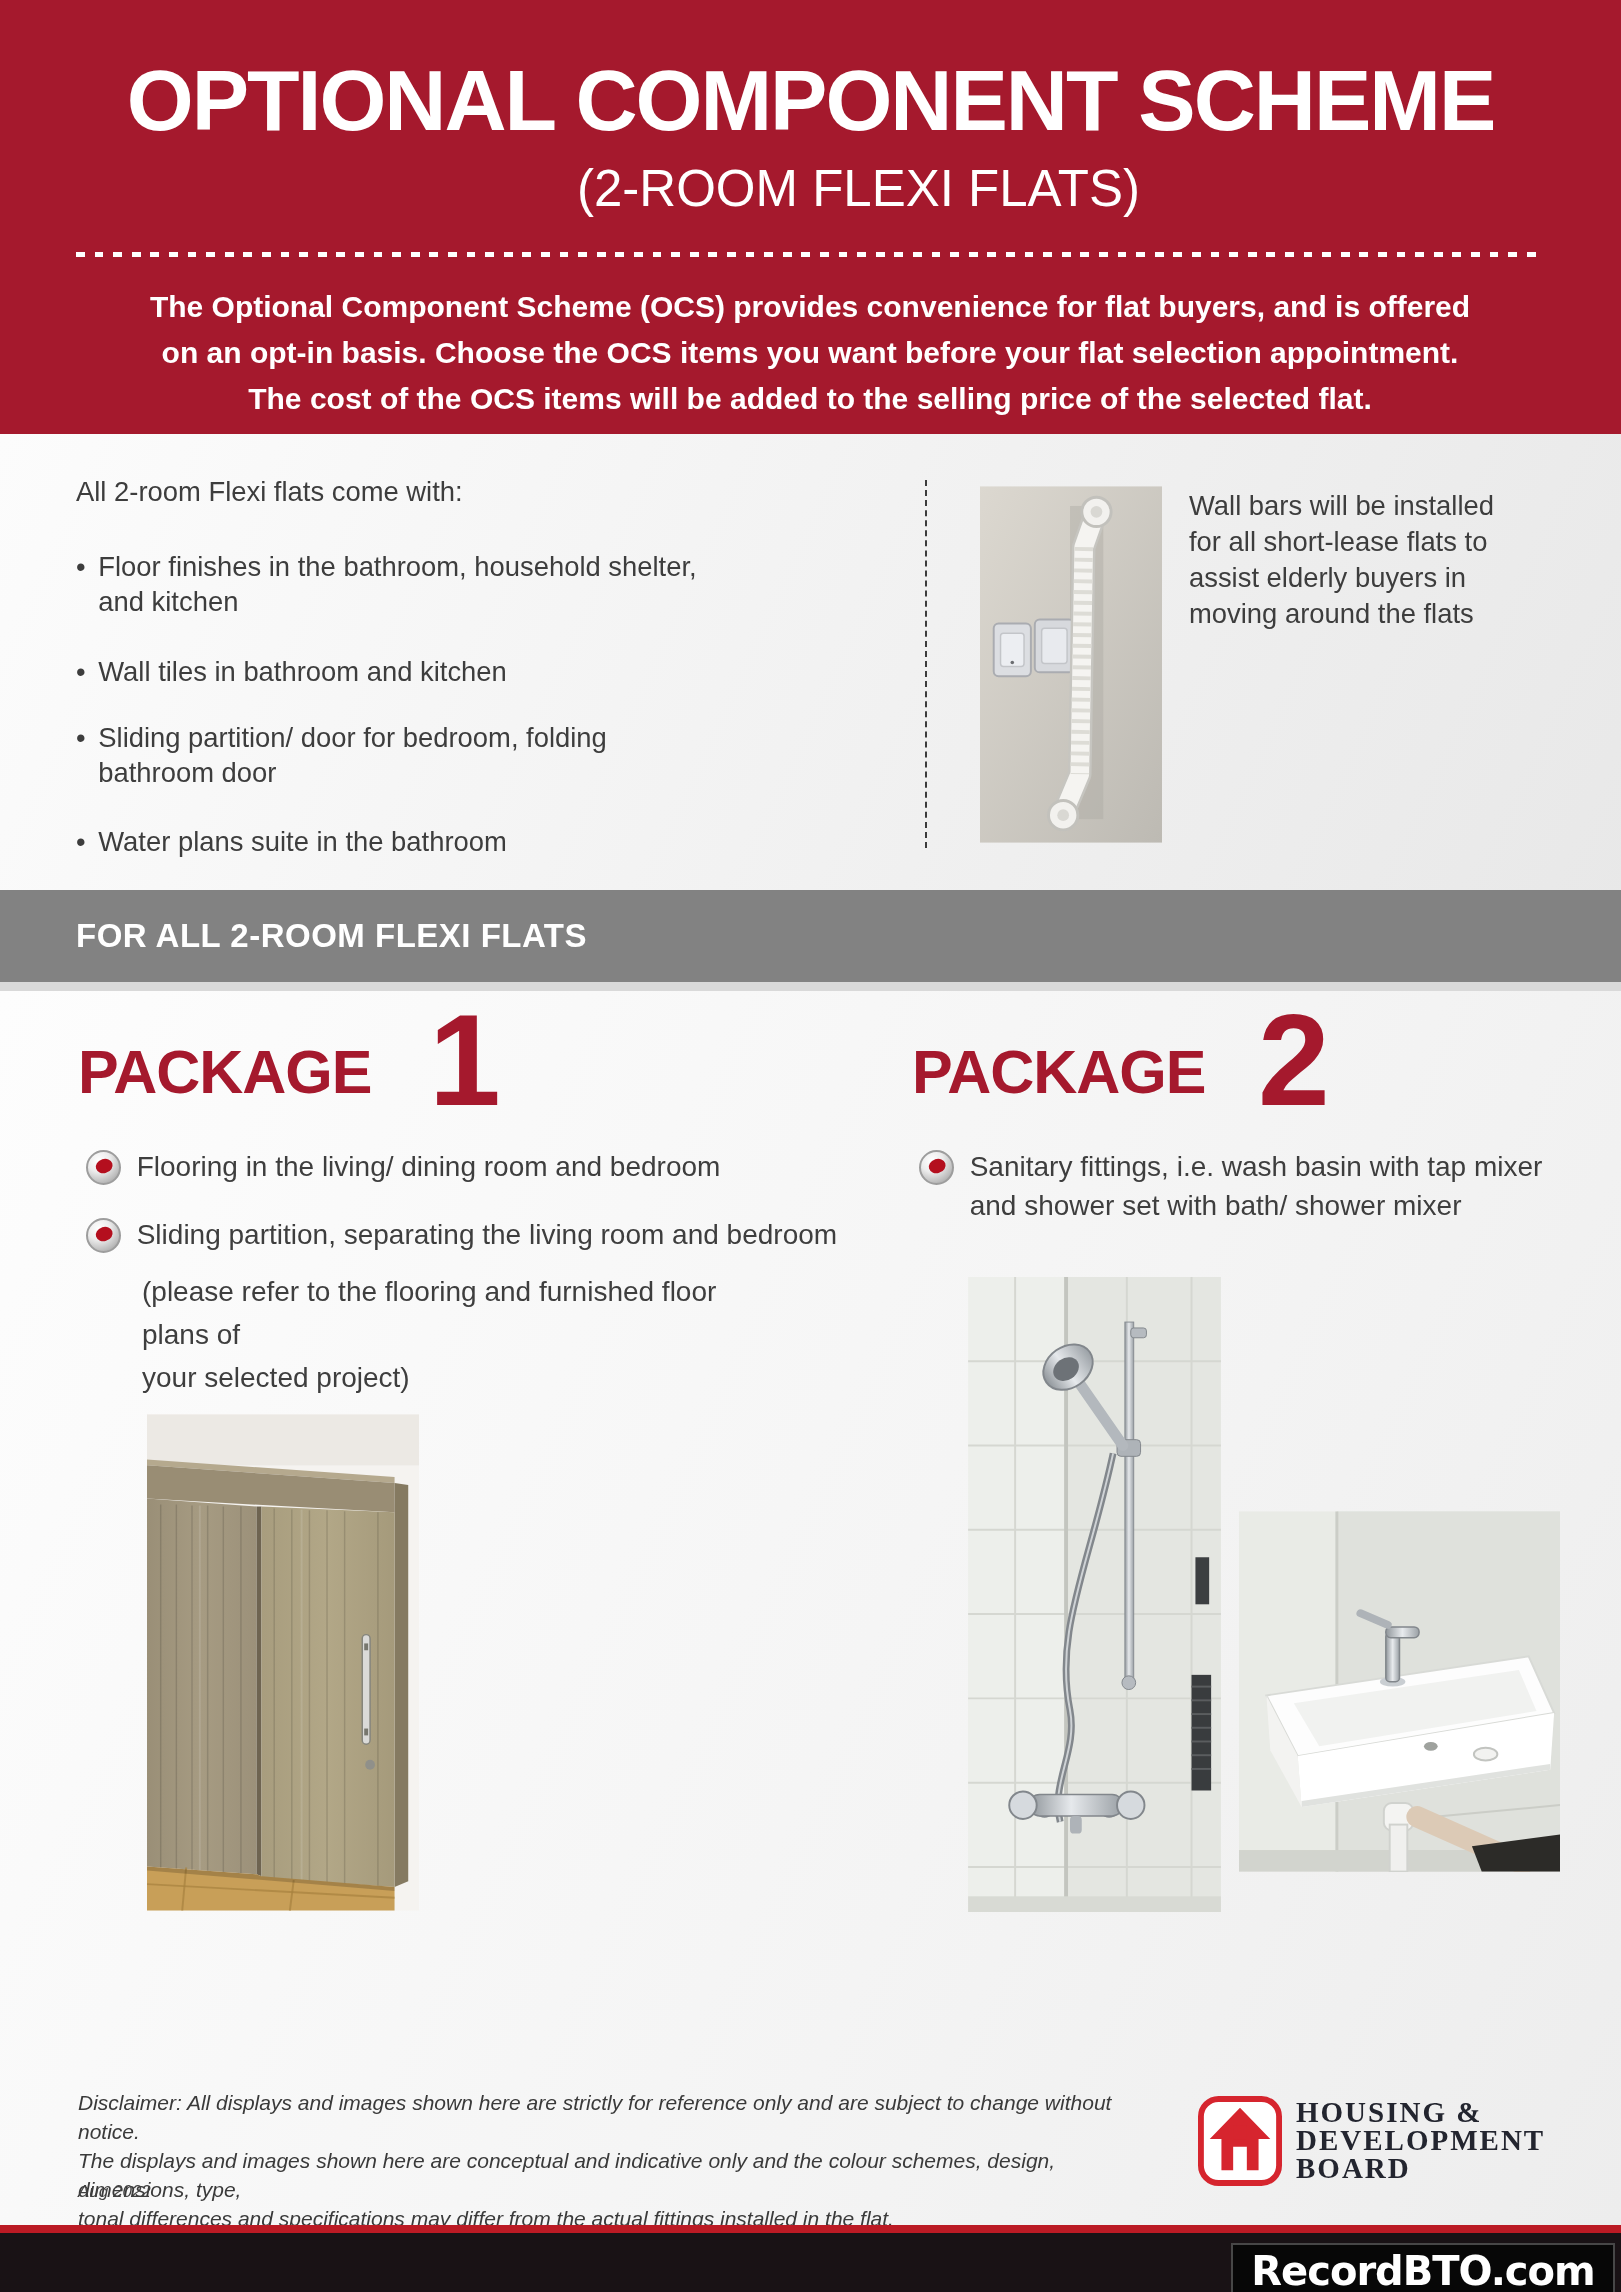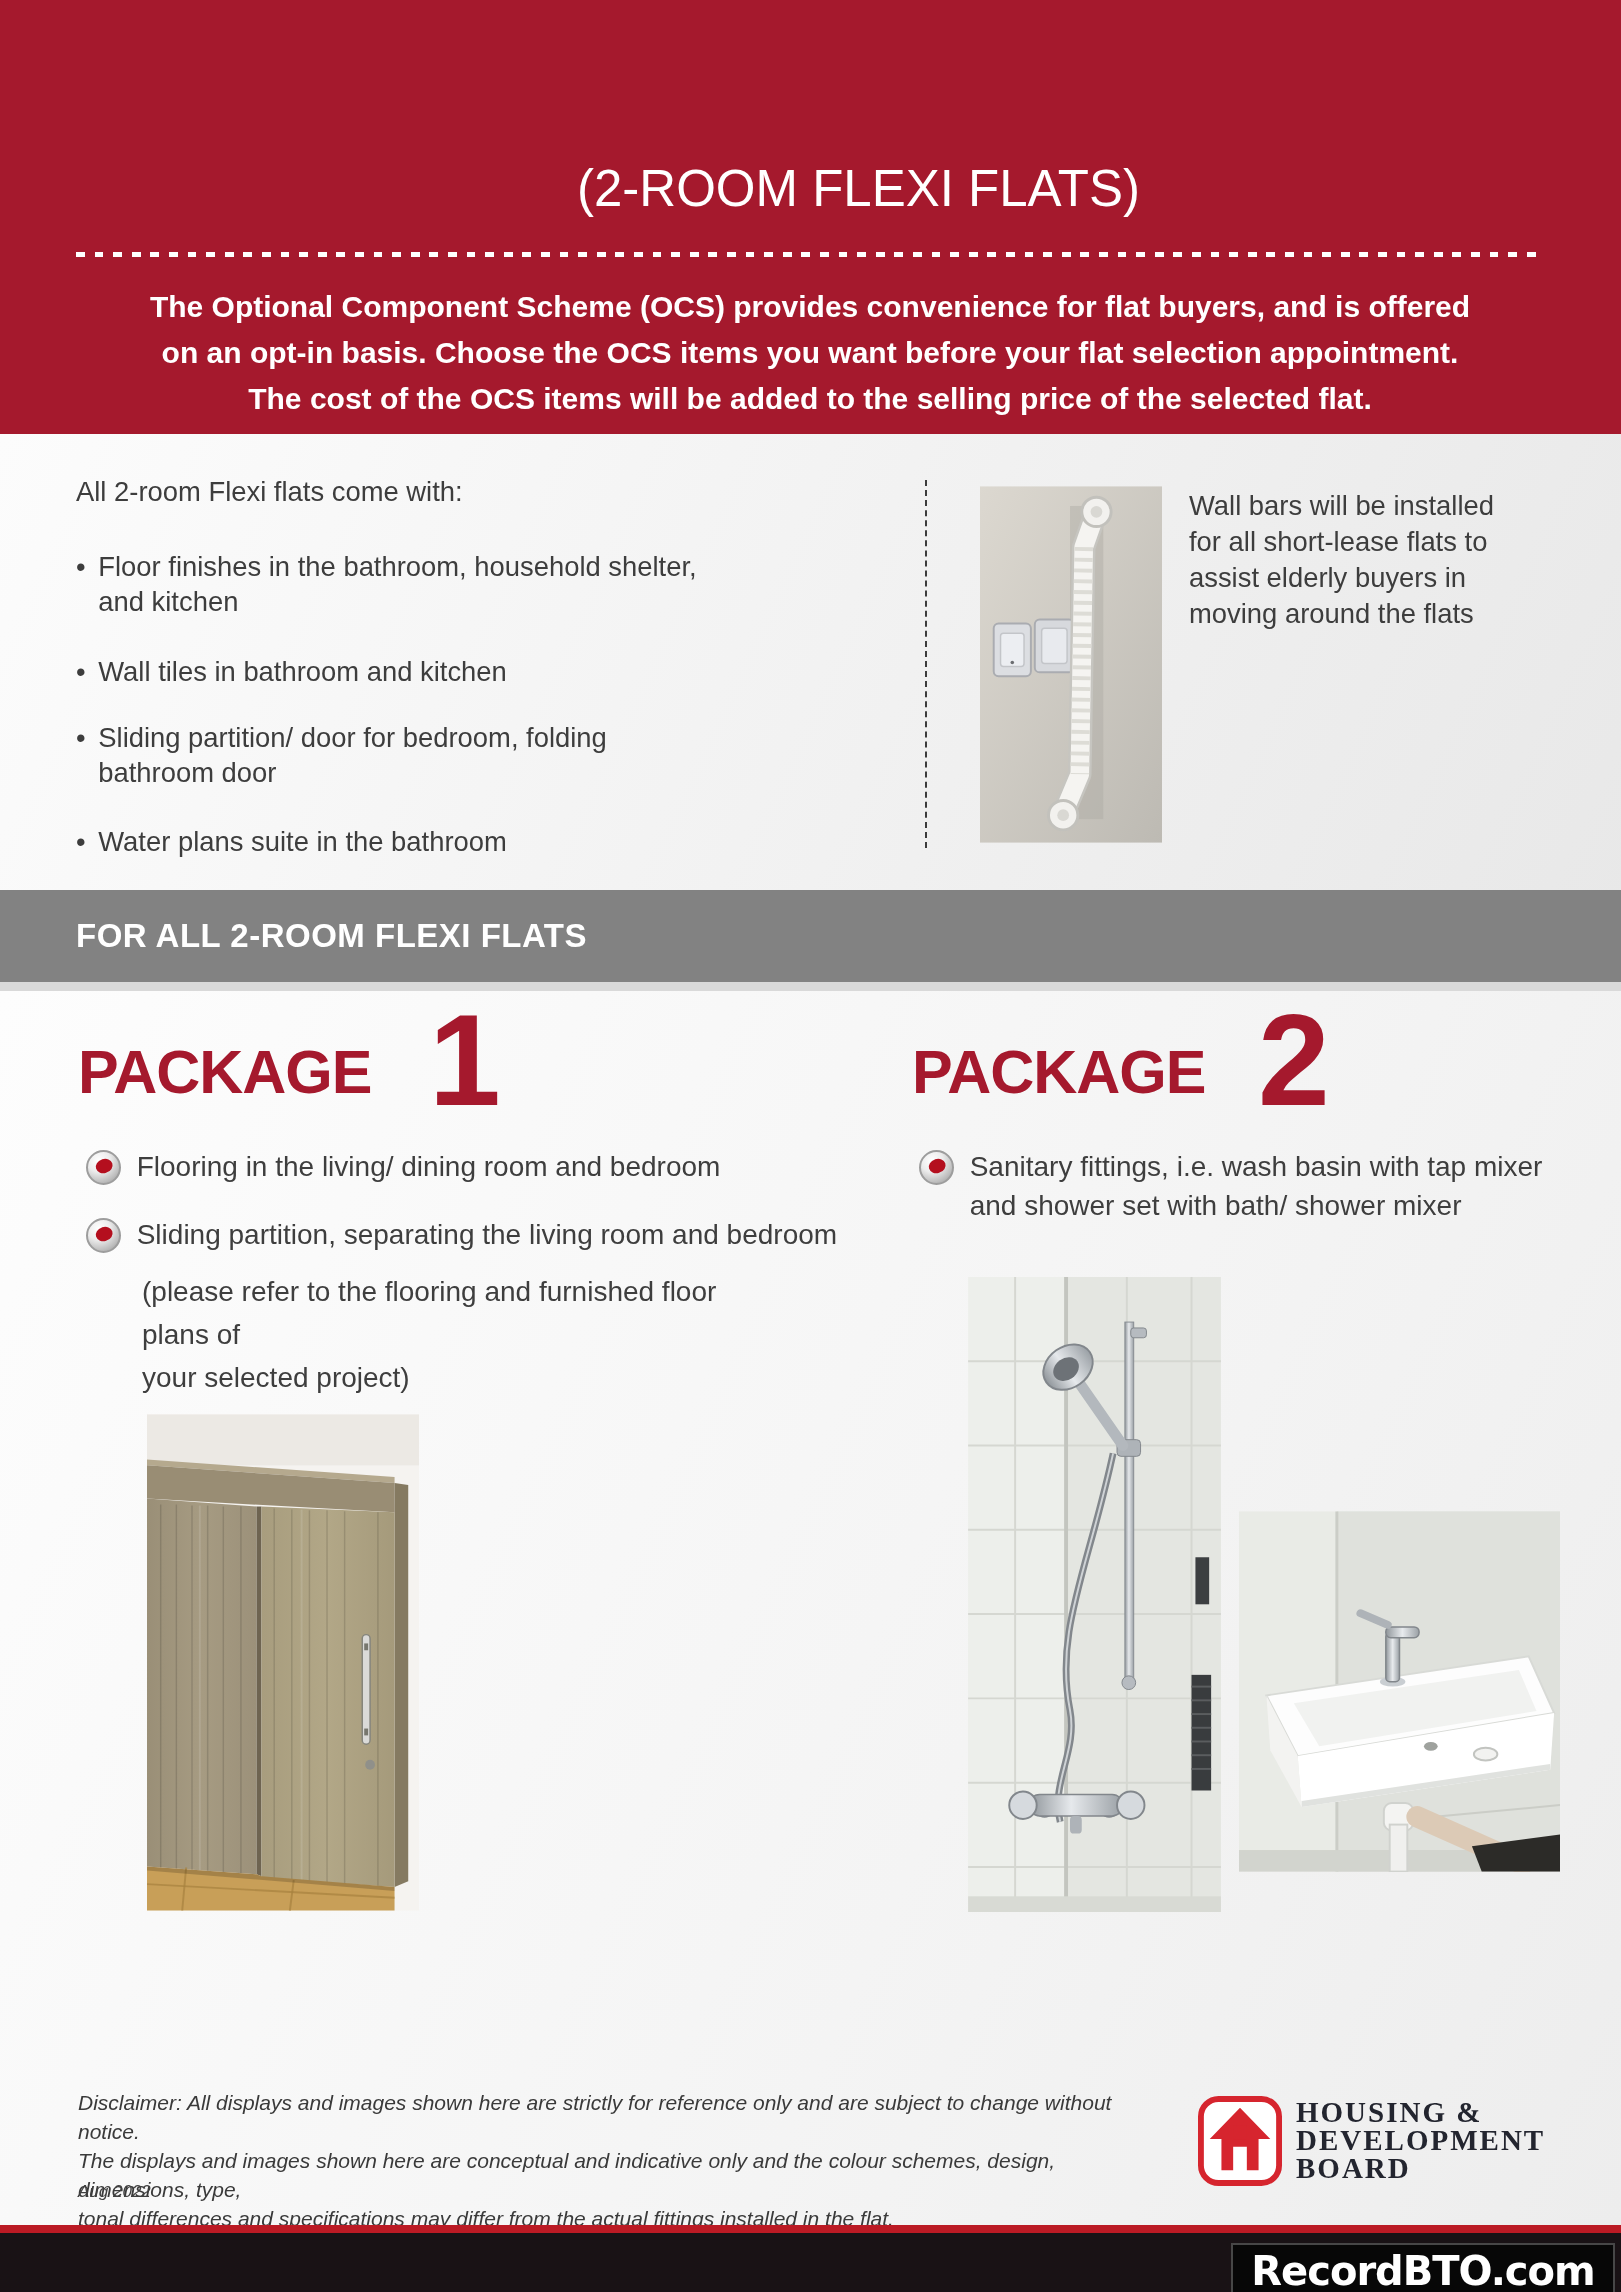--- a/index.html
+++ b/index.html
@@ -106,20 +106,21 @@
     font-family:"DejaVu Sans", sans-serif; font-weight:bold; font-size:40px; color:#ffffff;
     letter-spacing:-1px;
   }
 </style>
 </head>
 <body>
 
 <div class="page">
 
   <div class="header">
+    <div class="hdr-title">OPTIONAL COMPONENT SCHEME</div>
     <div class="hdr-sub">(2-ROOM FLEXI FLATS)</div>
     <div class="hdr-dash"></div>
     <div class="hdr-desc pre">The Optional Component Scheme (OCS) provides convenience for flat buyers, and is offered
 on an opt-in basis. Choose the OCS items you want before your flat selection appointment.
 The cost of the OCS items will be added to the selling price of the selected flat.</div>
   </div>
 
   <div class="intro">
     <div class="intro-lead">All 2-room Flexi flats come with:</div>
 

